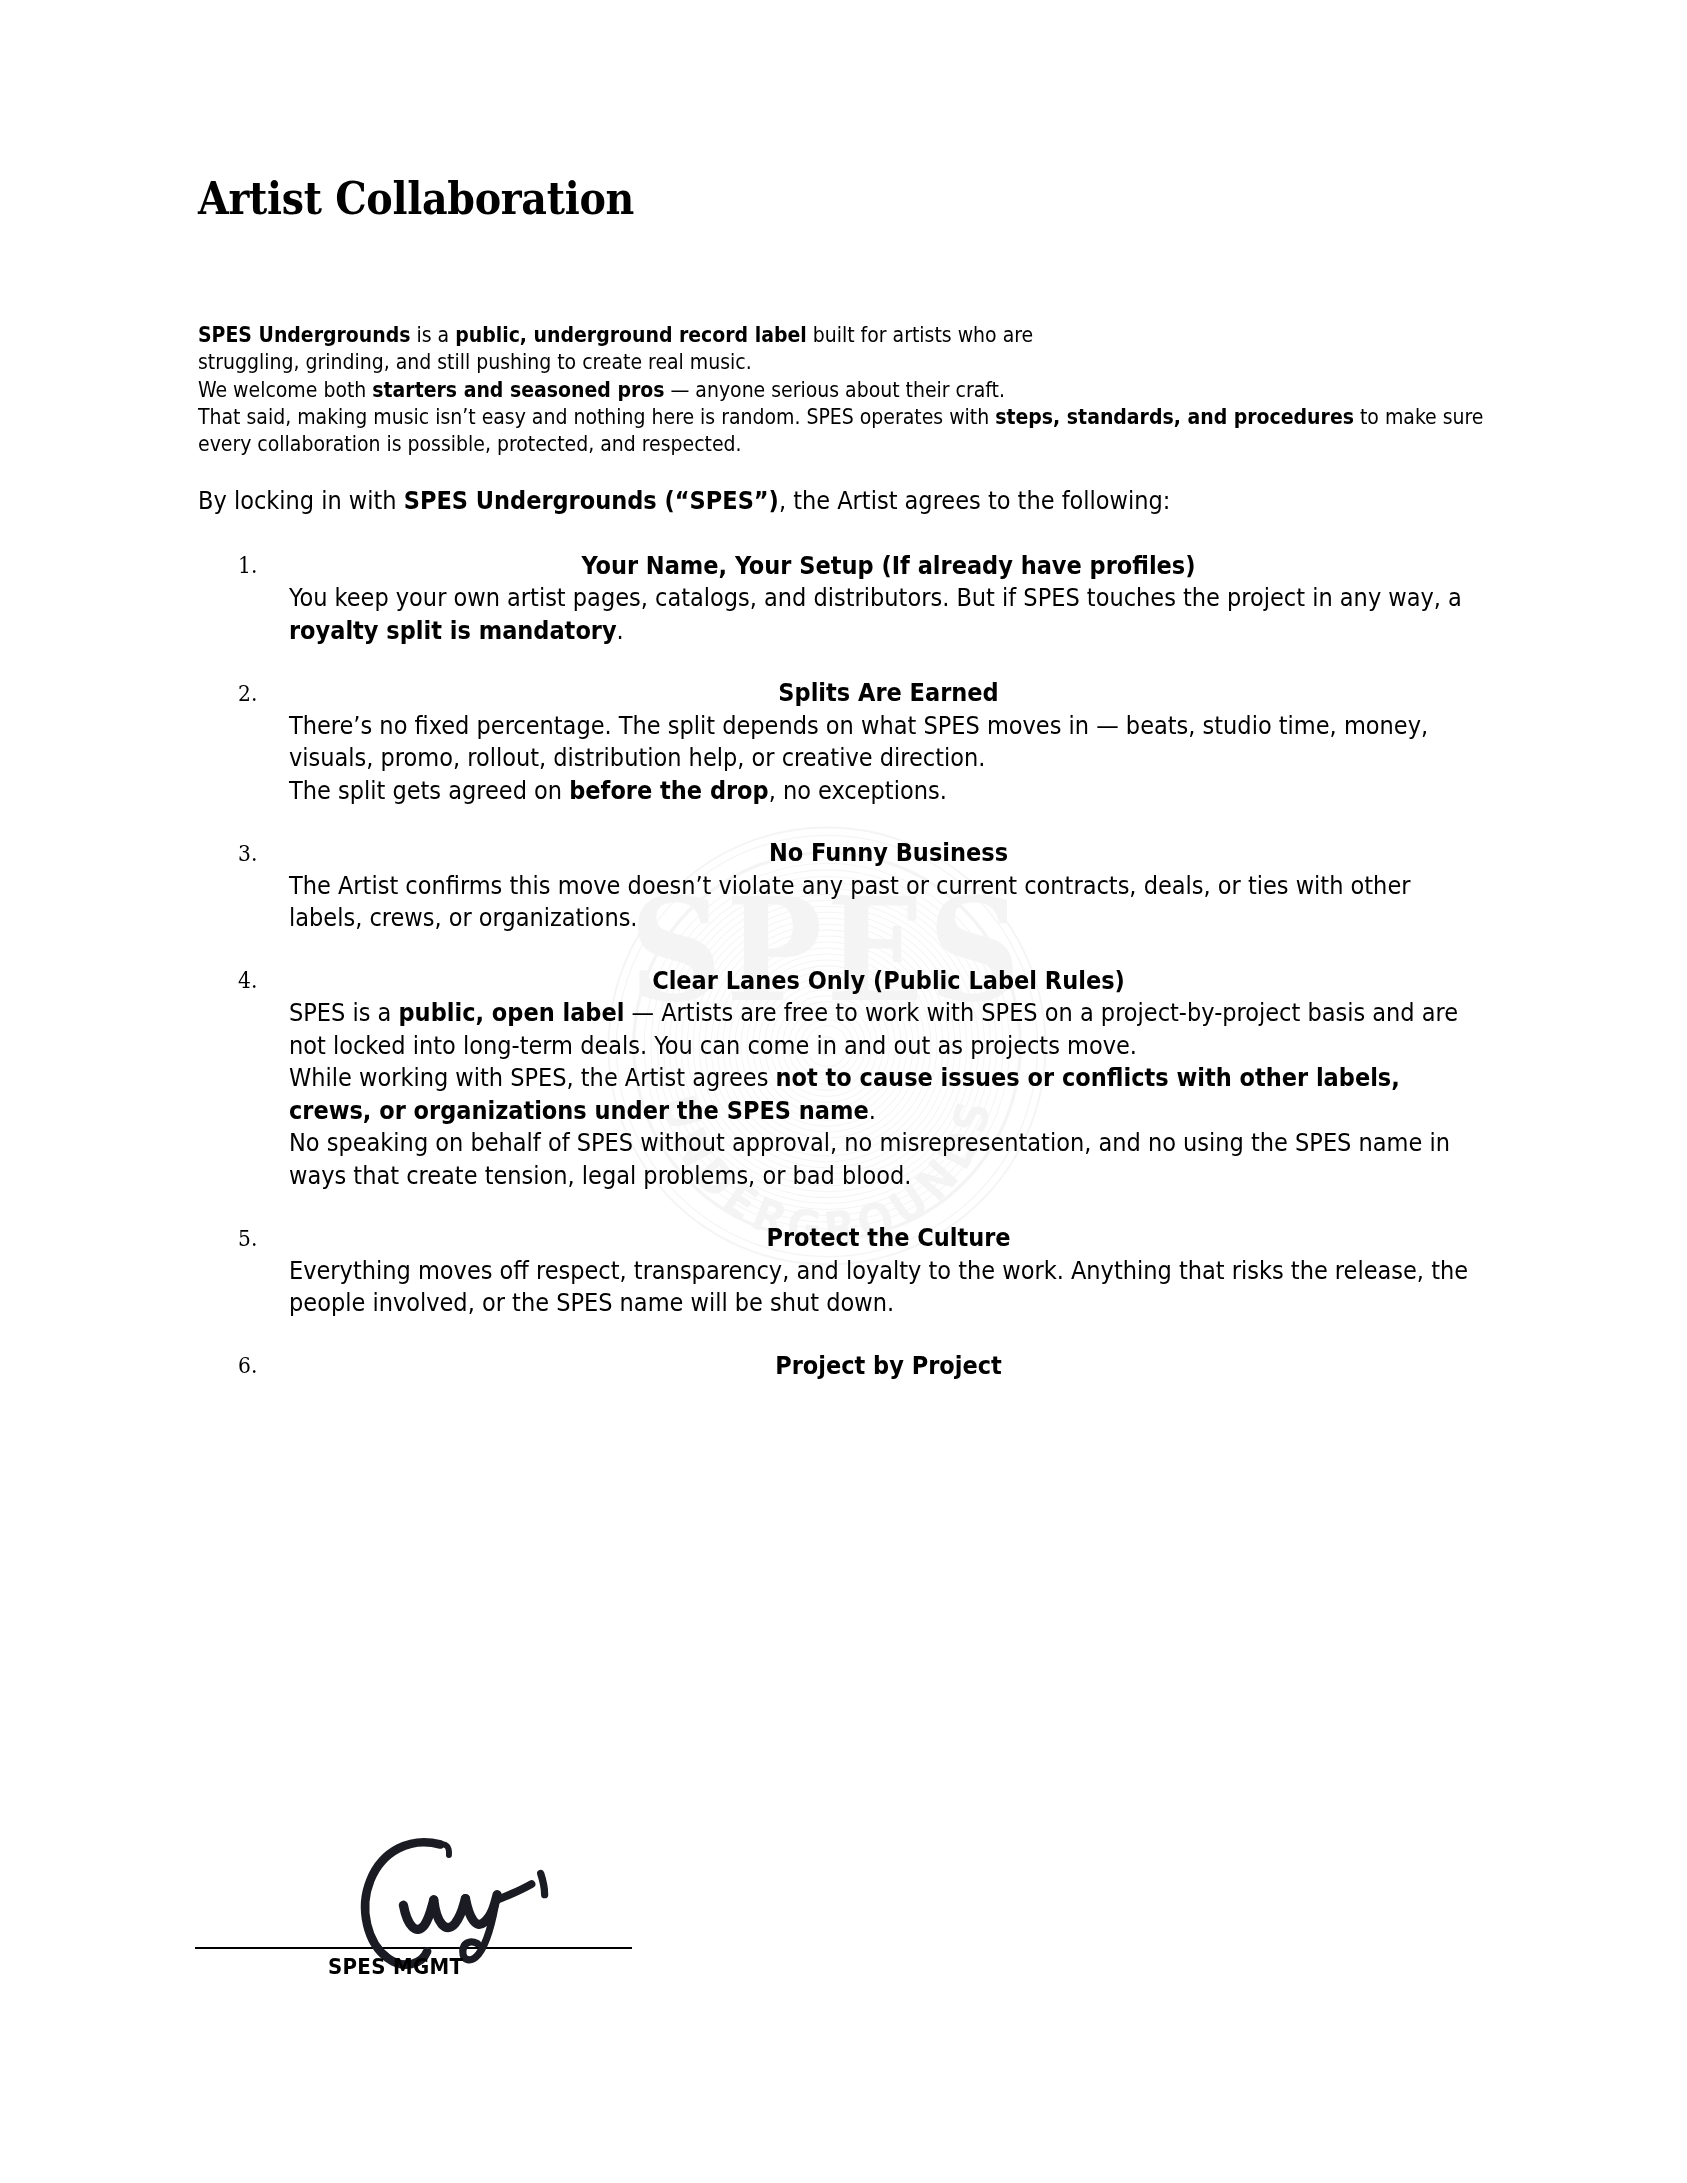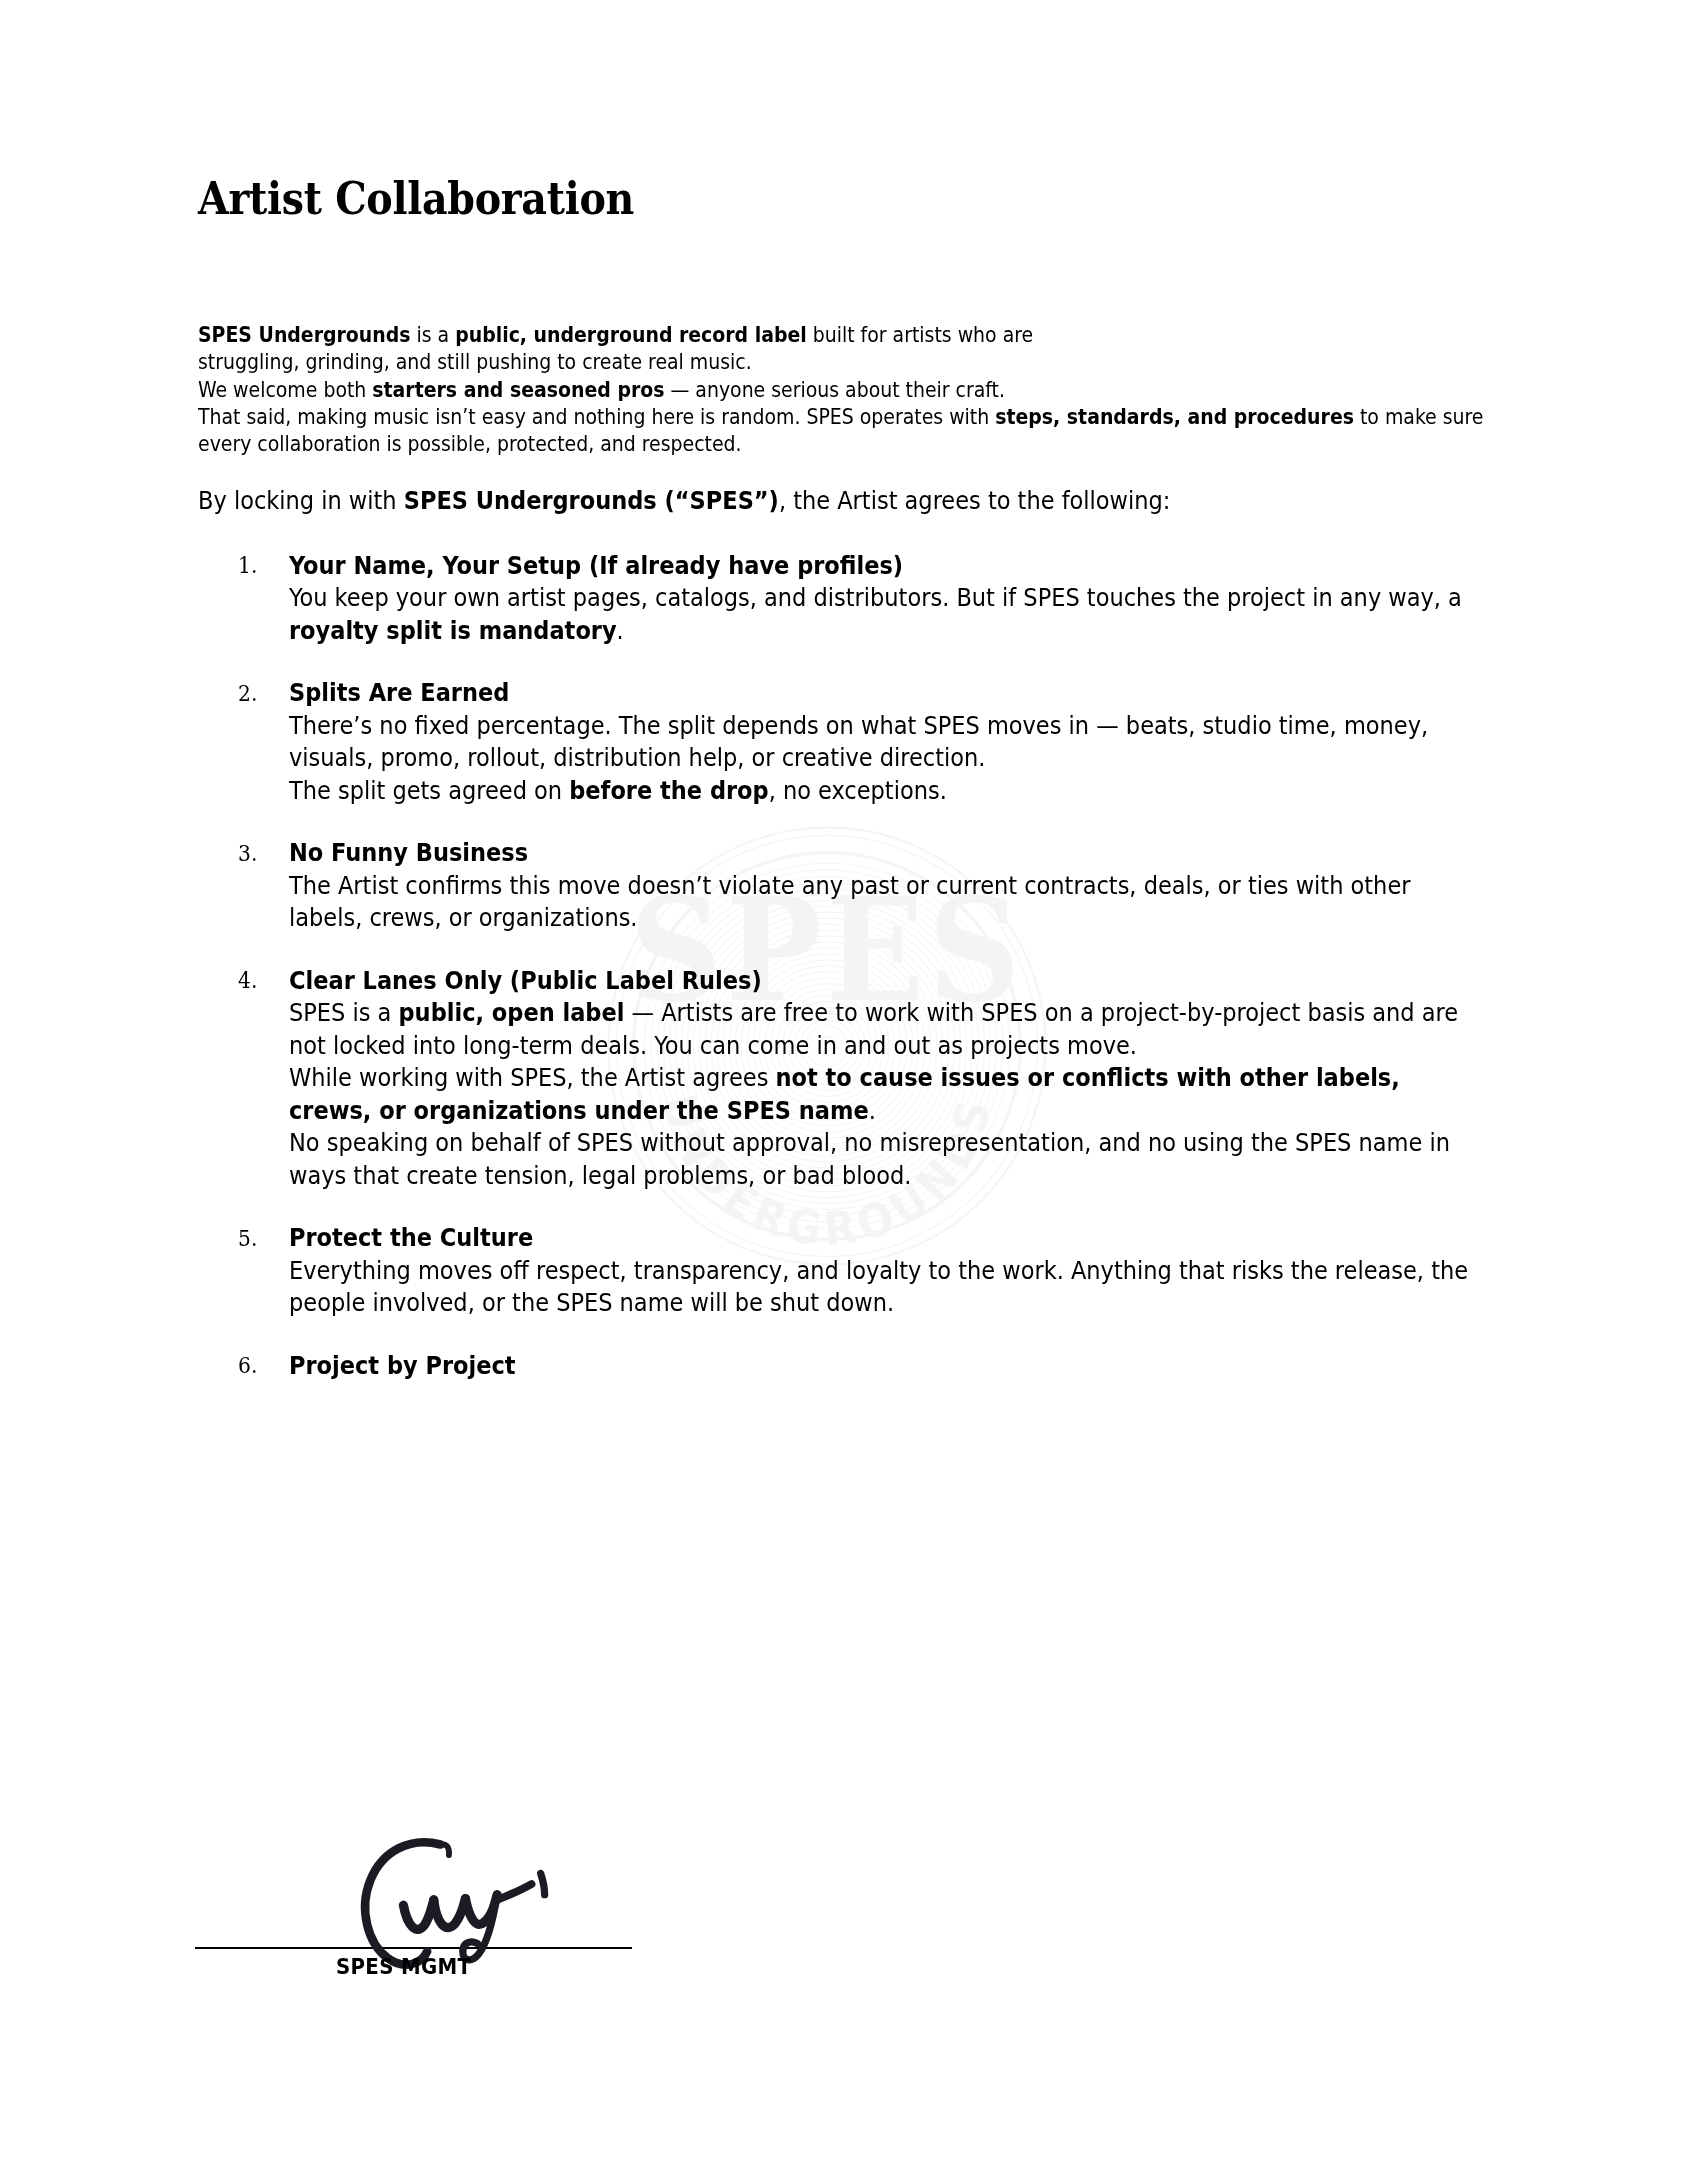--- a/index.html
+++ b/index.html
@@ -87,20 +87,21 @@
     top: 1.3px;
     width: 37px;
     text-align: left;
     font-family: "DejaVu Serif Condensed", "DejaVu Serif", serif;
     font-weight: normal;
     font-size: 22.5px;
   }
   .item-head {
     font-weight: bold;
     display: block;
+    text-align: center;
   }
   .item-body { display: block; }
   .item-body .ln { display: block; }
 
   b, strong { font-weight: bold; }
 
   
   .sigblock {
     position: absolute;
     left: 192px;
@@ -121,21 +122,21 @@
     position: absolute;
     left: 3.3px;
     top: 121px;
     width: 437px;
     height: 0;
     border-top: 2px solid #000000;
     z-index: 3;
   }
   .sig-label {
     position: absolute;
-    left: 144px;
+    left: 136px;
     top: 128px;
     font-size: 22px;
     font-weight: bold;
     letter-spacing: 0.3px;
     z-index: 5;
   }
 </style>
 </head>
 <body>
 

